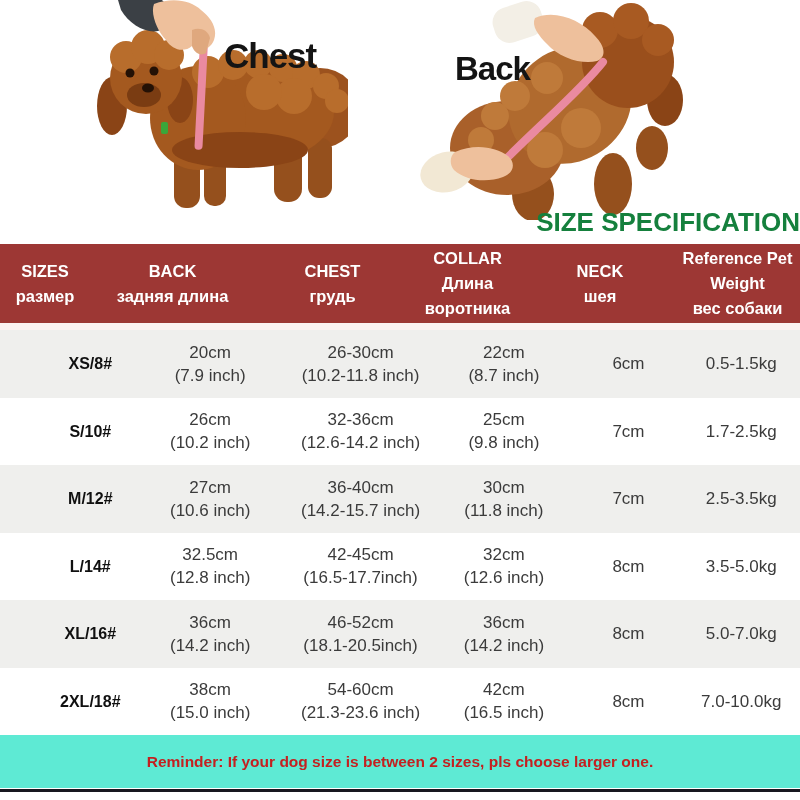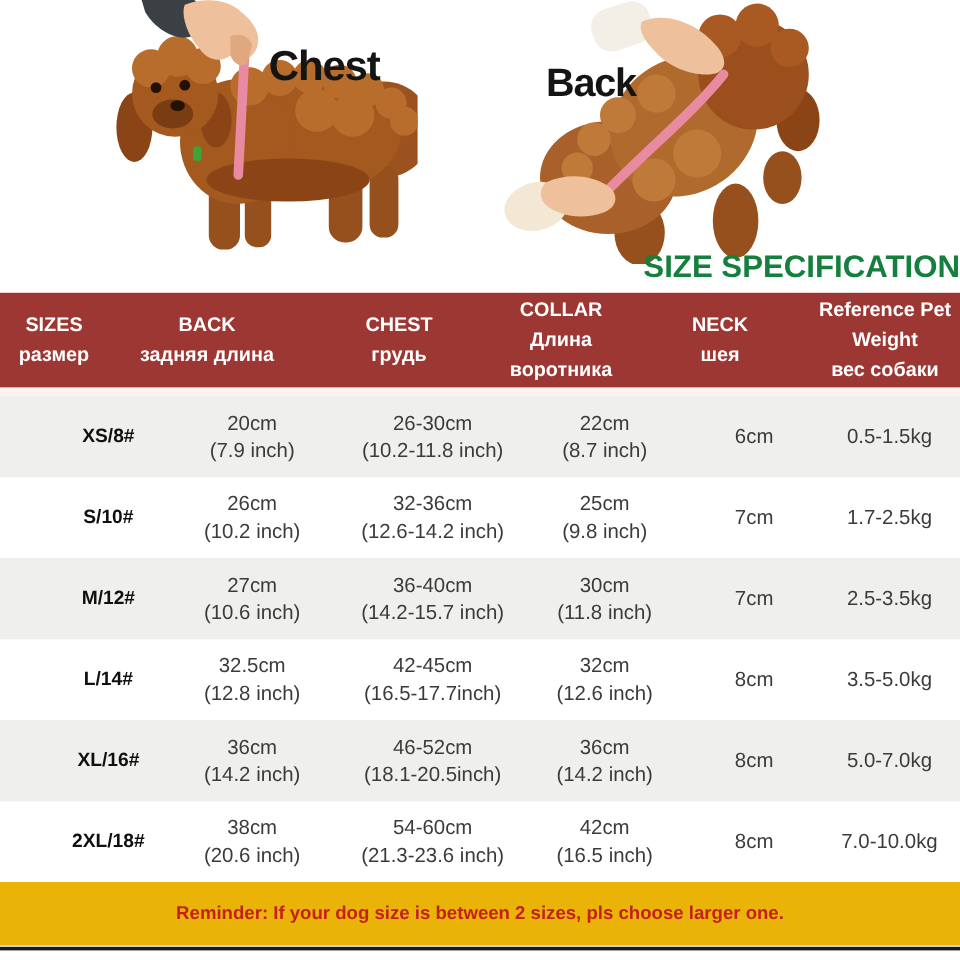--- a/index.html
+++ b/index.html
@@ -22,21 +22,21 @@
   .hcell{display:flex;flex-direction:column;justify-content:center;align-items:center;
          color:#ffffff;font-weight:bold;font-size:16.5px;line-height:25px;text-align:center;}
   .sep{height:7px;background:#fcf2f1;}
   .trow{display:flex;height:67.5px;background:#ffffff;}
   .trow.alt{background:#efefed;}
   .cell{display:flex;flex-direction:column;justify-content:center;align-items:center;
         font-size:17px;line-height:23px;color:#3b3b3b;text-align:center;}
   .cell.size{font-weight:bold;font-size:16px;color:#101010;margin-left:48px;}
   .c0{width:90px;}.c1{width:165px;}.c2{width:155px;}.c3{width:150px;}.c4{width:115px;}.c5{width:125px;}
   
-  .tfoot{position:absolute;top:735px;left:0;width:800px;height:53px;background:#eab308;
+  .tfoot{position:absolute;top:735px;left:0;width:800px;height:53px;background:#5eead4;
          display:flex;flex-direction:column;justify-content:center;align-items:center;gap:1px;}
   .reminder{color:#c42020;font-weight:bold;font-size:15.5px;}
   .tolerance{color:#222222;font-weight:bold;font-size:15px;}
   .bottom-line{position:absolute;top:789px;left:0;width:800px;height:3px;background:#181820;}
 </style>
 </head>
 <body>
 
 <div class="page">
 
@@ -256,21 +256,21 @@
         <div>(14.2 inch)</div>
       </div>
       <div class="cell c4">8cm</div>
       <div class="cell c5">5.0-7.0kg</div>
     </div>
 
     <div class="trow">
       <div class="cell size c0">2XL/18#</div>
       <div class="cell c1">
         <div>38cm</div>
-        <div>(20.6 inch)</div>
+        <div>(15.0 inch)</div>
       </div>
       <div class="cell c2">
         <div>54-60cm</div>
         <div>(21.3-23.6 inch)</div>
       </div>
       <div class="cell c3">
         <div>42cm</div>
         <div>(16.5 inch)</div>
       </div>
       <div class="cell c4">8cm</div>

